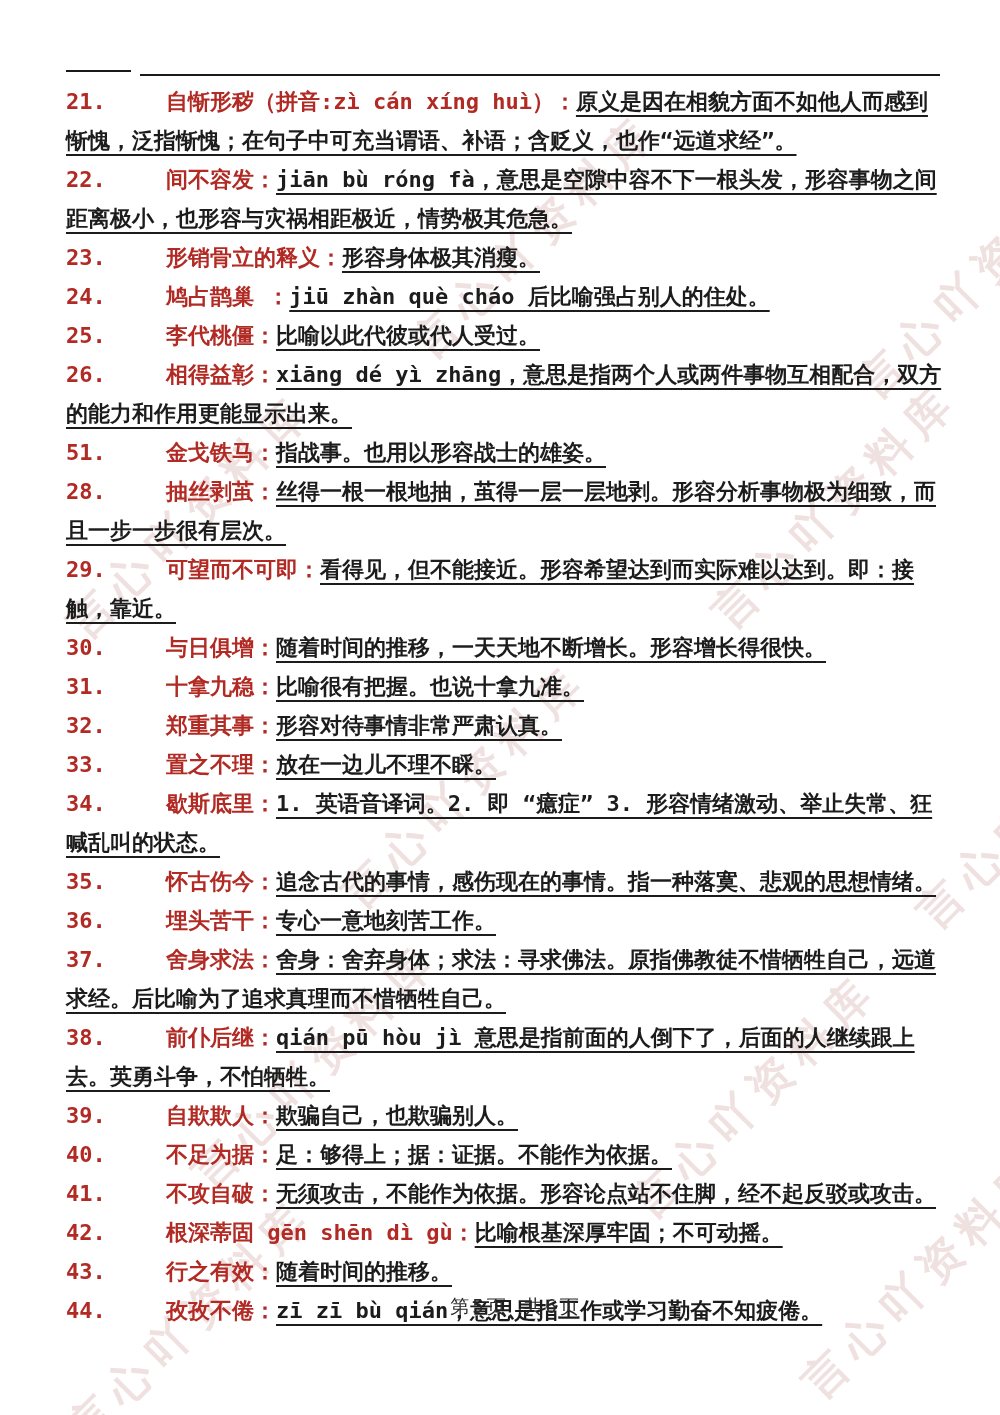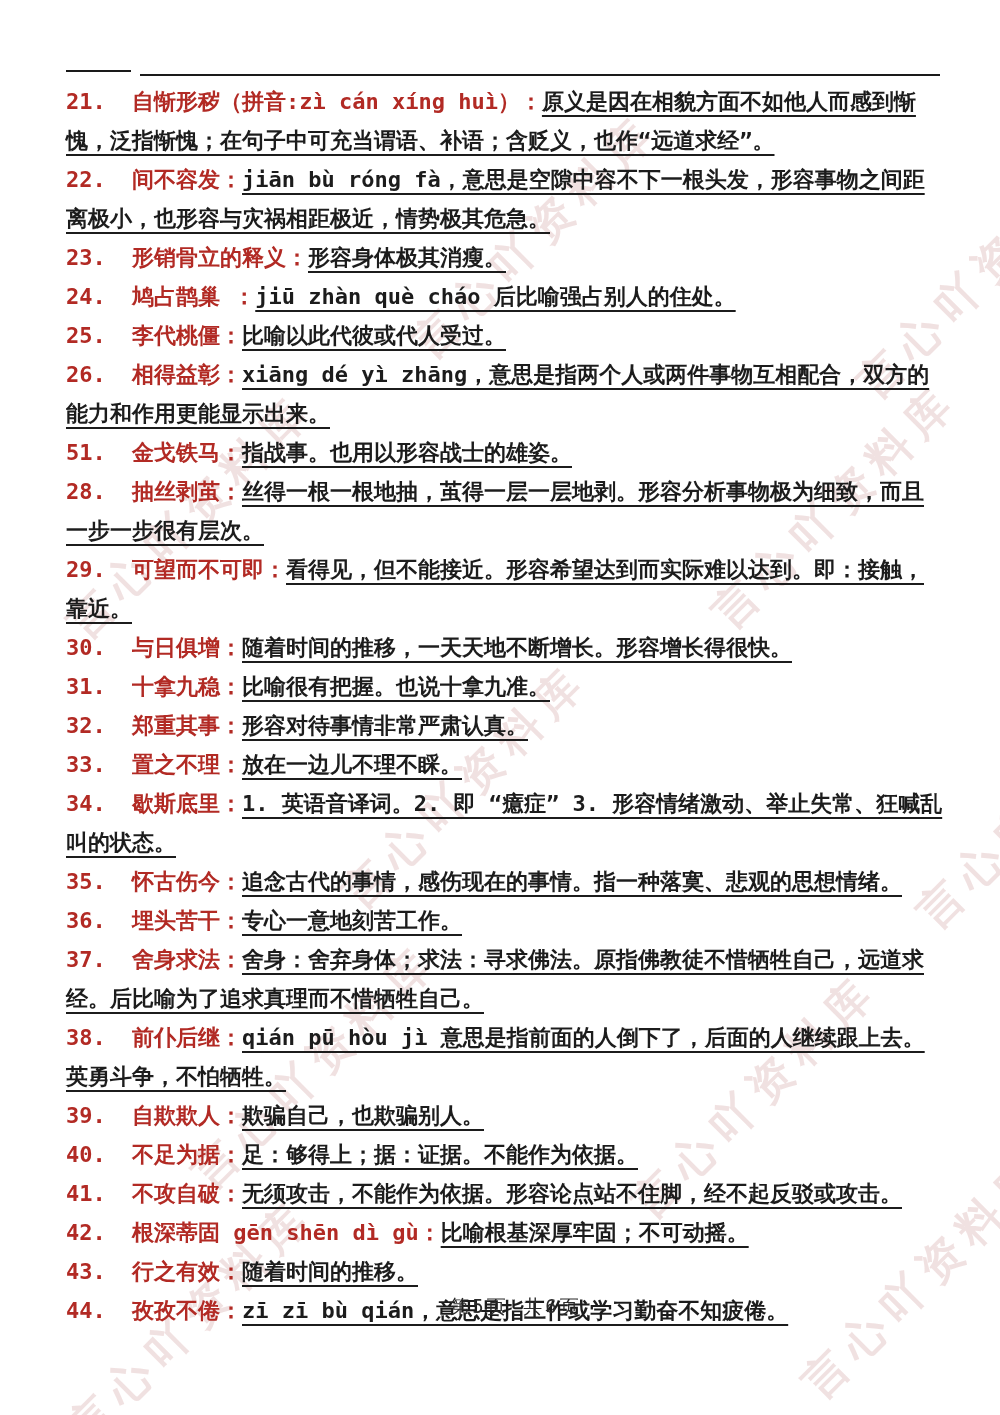--- a/index.html
+++ b/index.html
@@ -24,21 +24,21 @@
     color:#e0bebe; opacity:0.45;
     transform:rotate(-45deg); transform-origin:left top;
     font-family:"Liberation Serif","DejaVu Serif",serif;
   }
 
   
   .content { position:absolute; top:82px; left:66px; right:56px; z-index:1; }
   p.item { margin:0; font-size:22px; line-height:39px; font-weight:600;
            font-family:"DejaVu Sans Mono","Liberation Serif",serif; }
   .num  { display:inline-block; min-width:66px; color:var(--accent); }
-  .term { color:var(--accent); }
+  .term { color:var(--accent);margin-left:34px; }
   .def  { color:#1c1c1c; text-decoration:underline;
           text-underline-offset:6px; text-decoration-thickness:1.5px; }
 
   
   .footer { position:absolute; top:1294px; left:16px; width:100%; text-align:center;
             z-index:1; font-size:19px; letter-spacing:3px; color:#2a2a2a;
             font-family:"DejaVu Sans Mono","Liberation Serif",serif; }
 </style>
 </head>
 <body>

